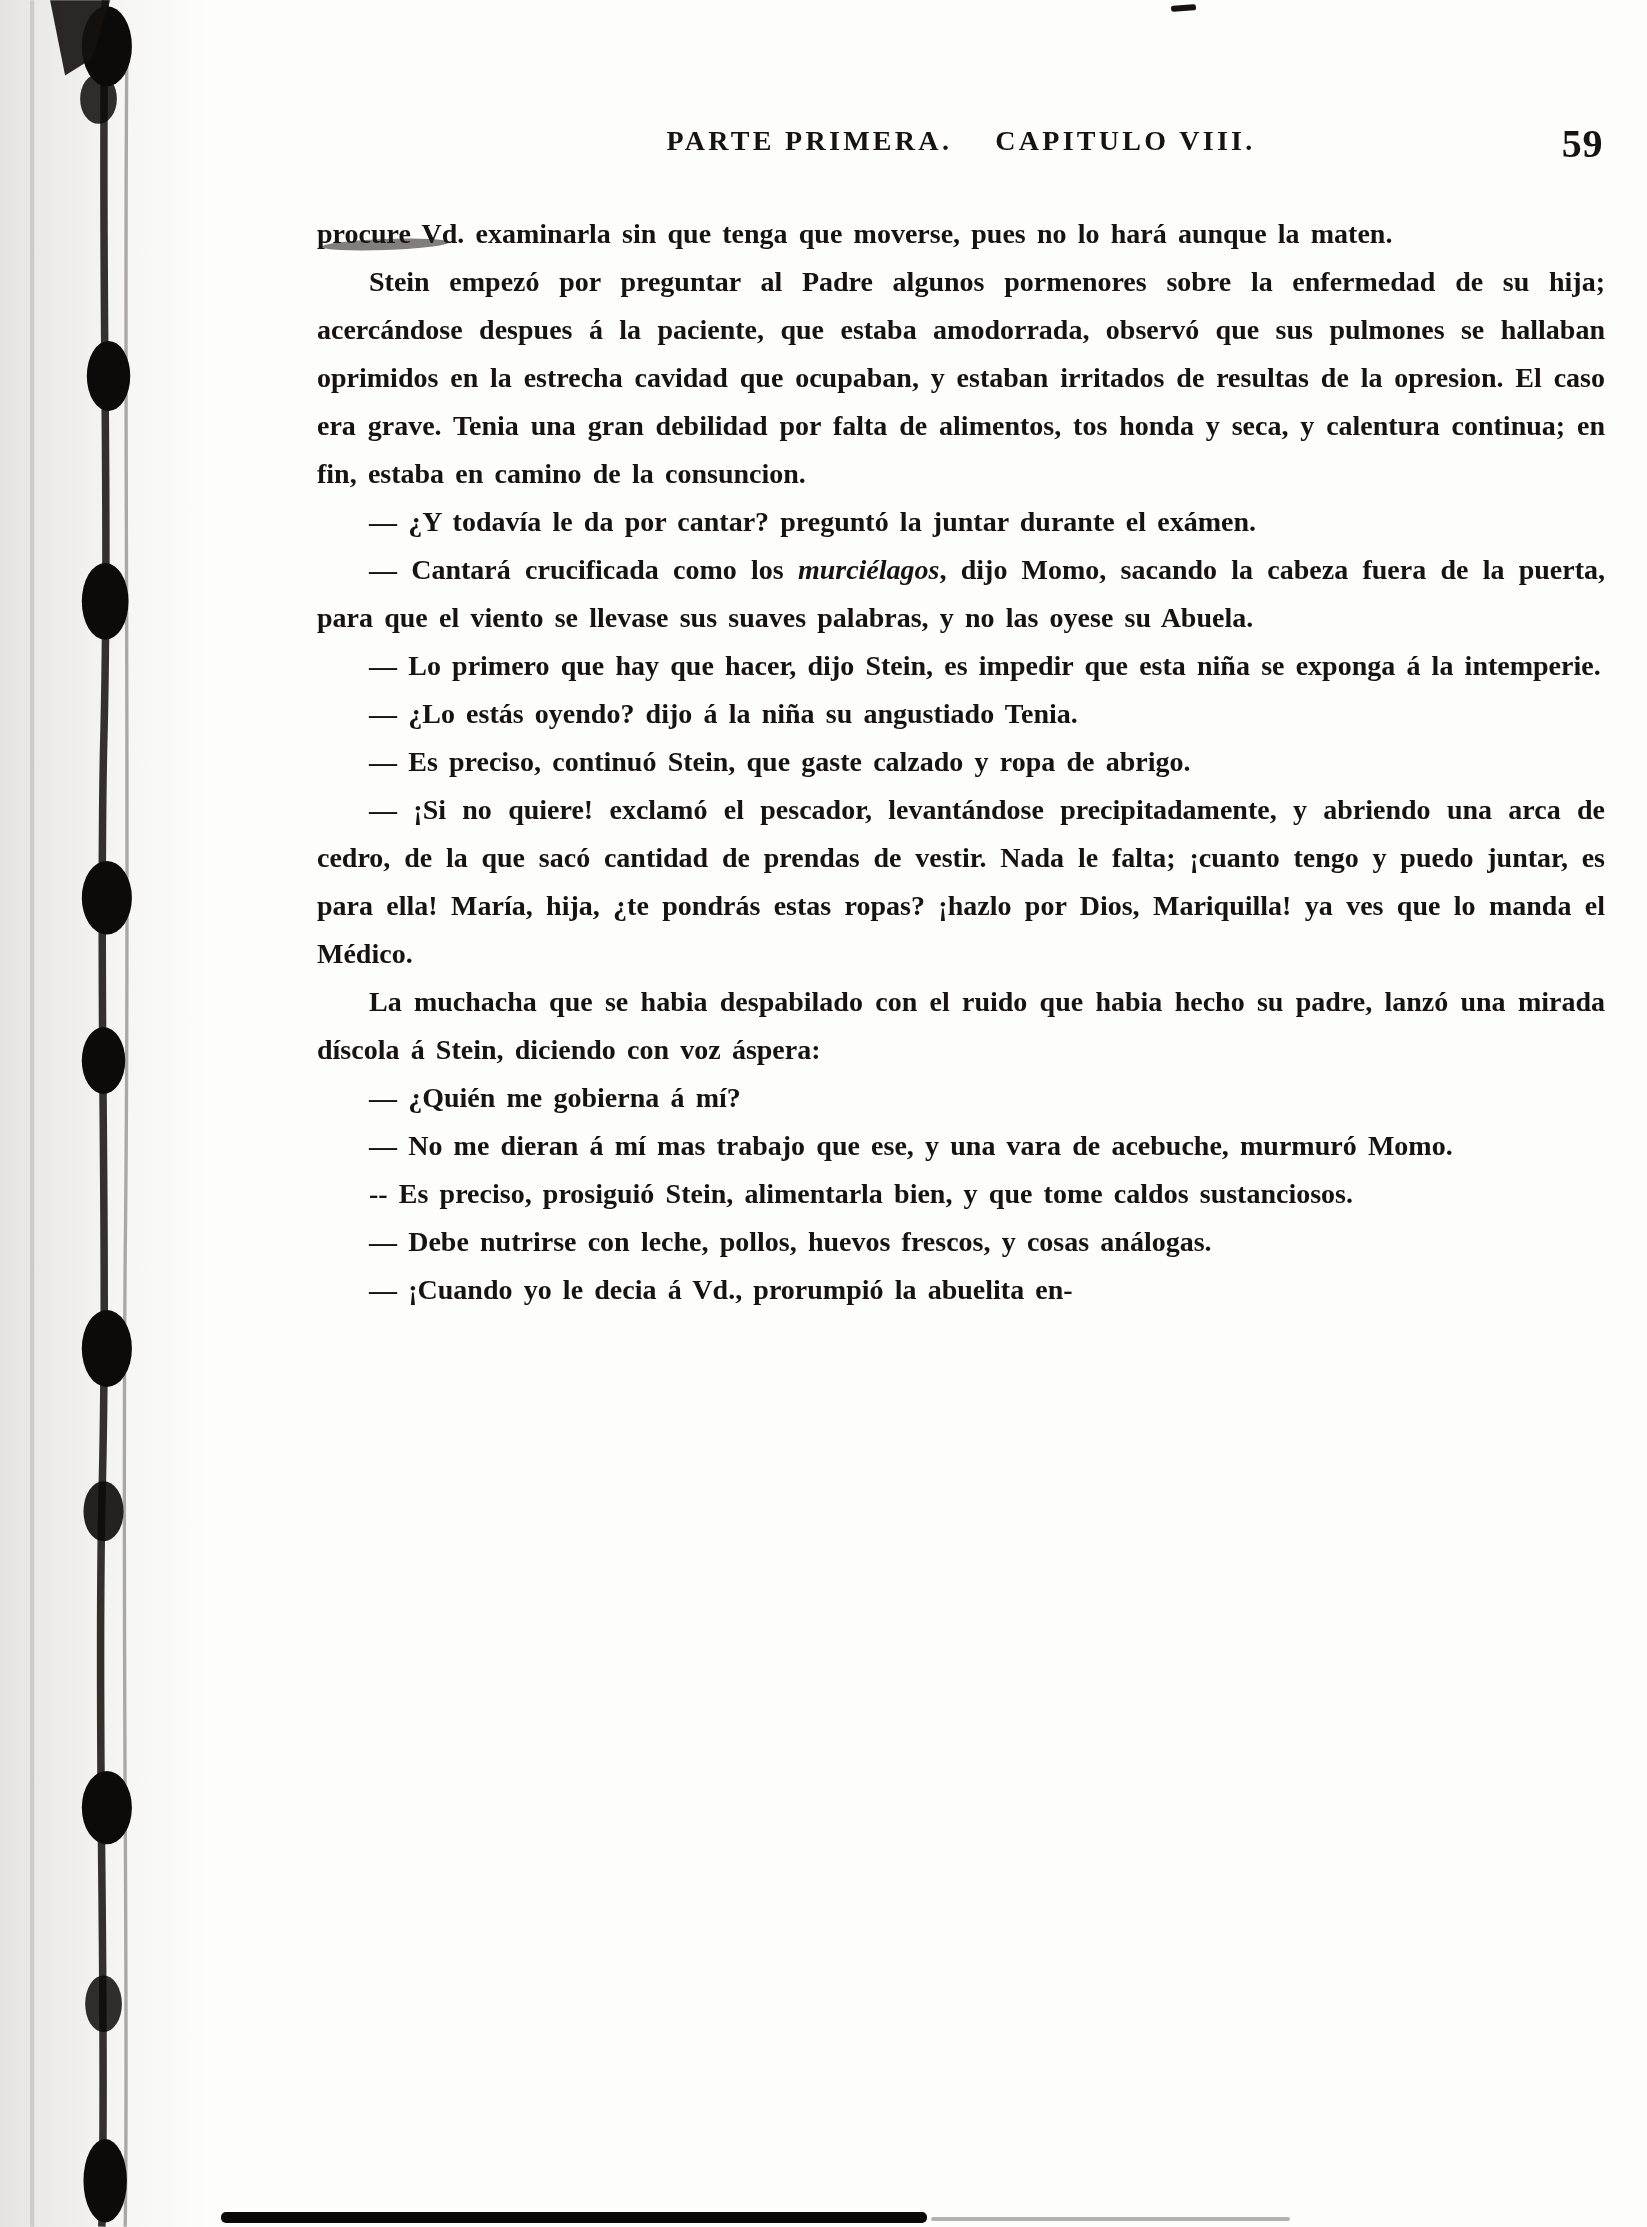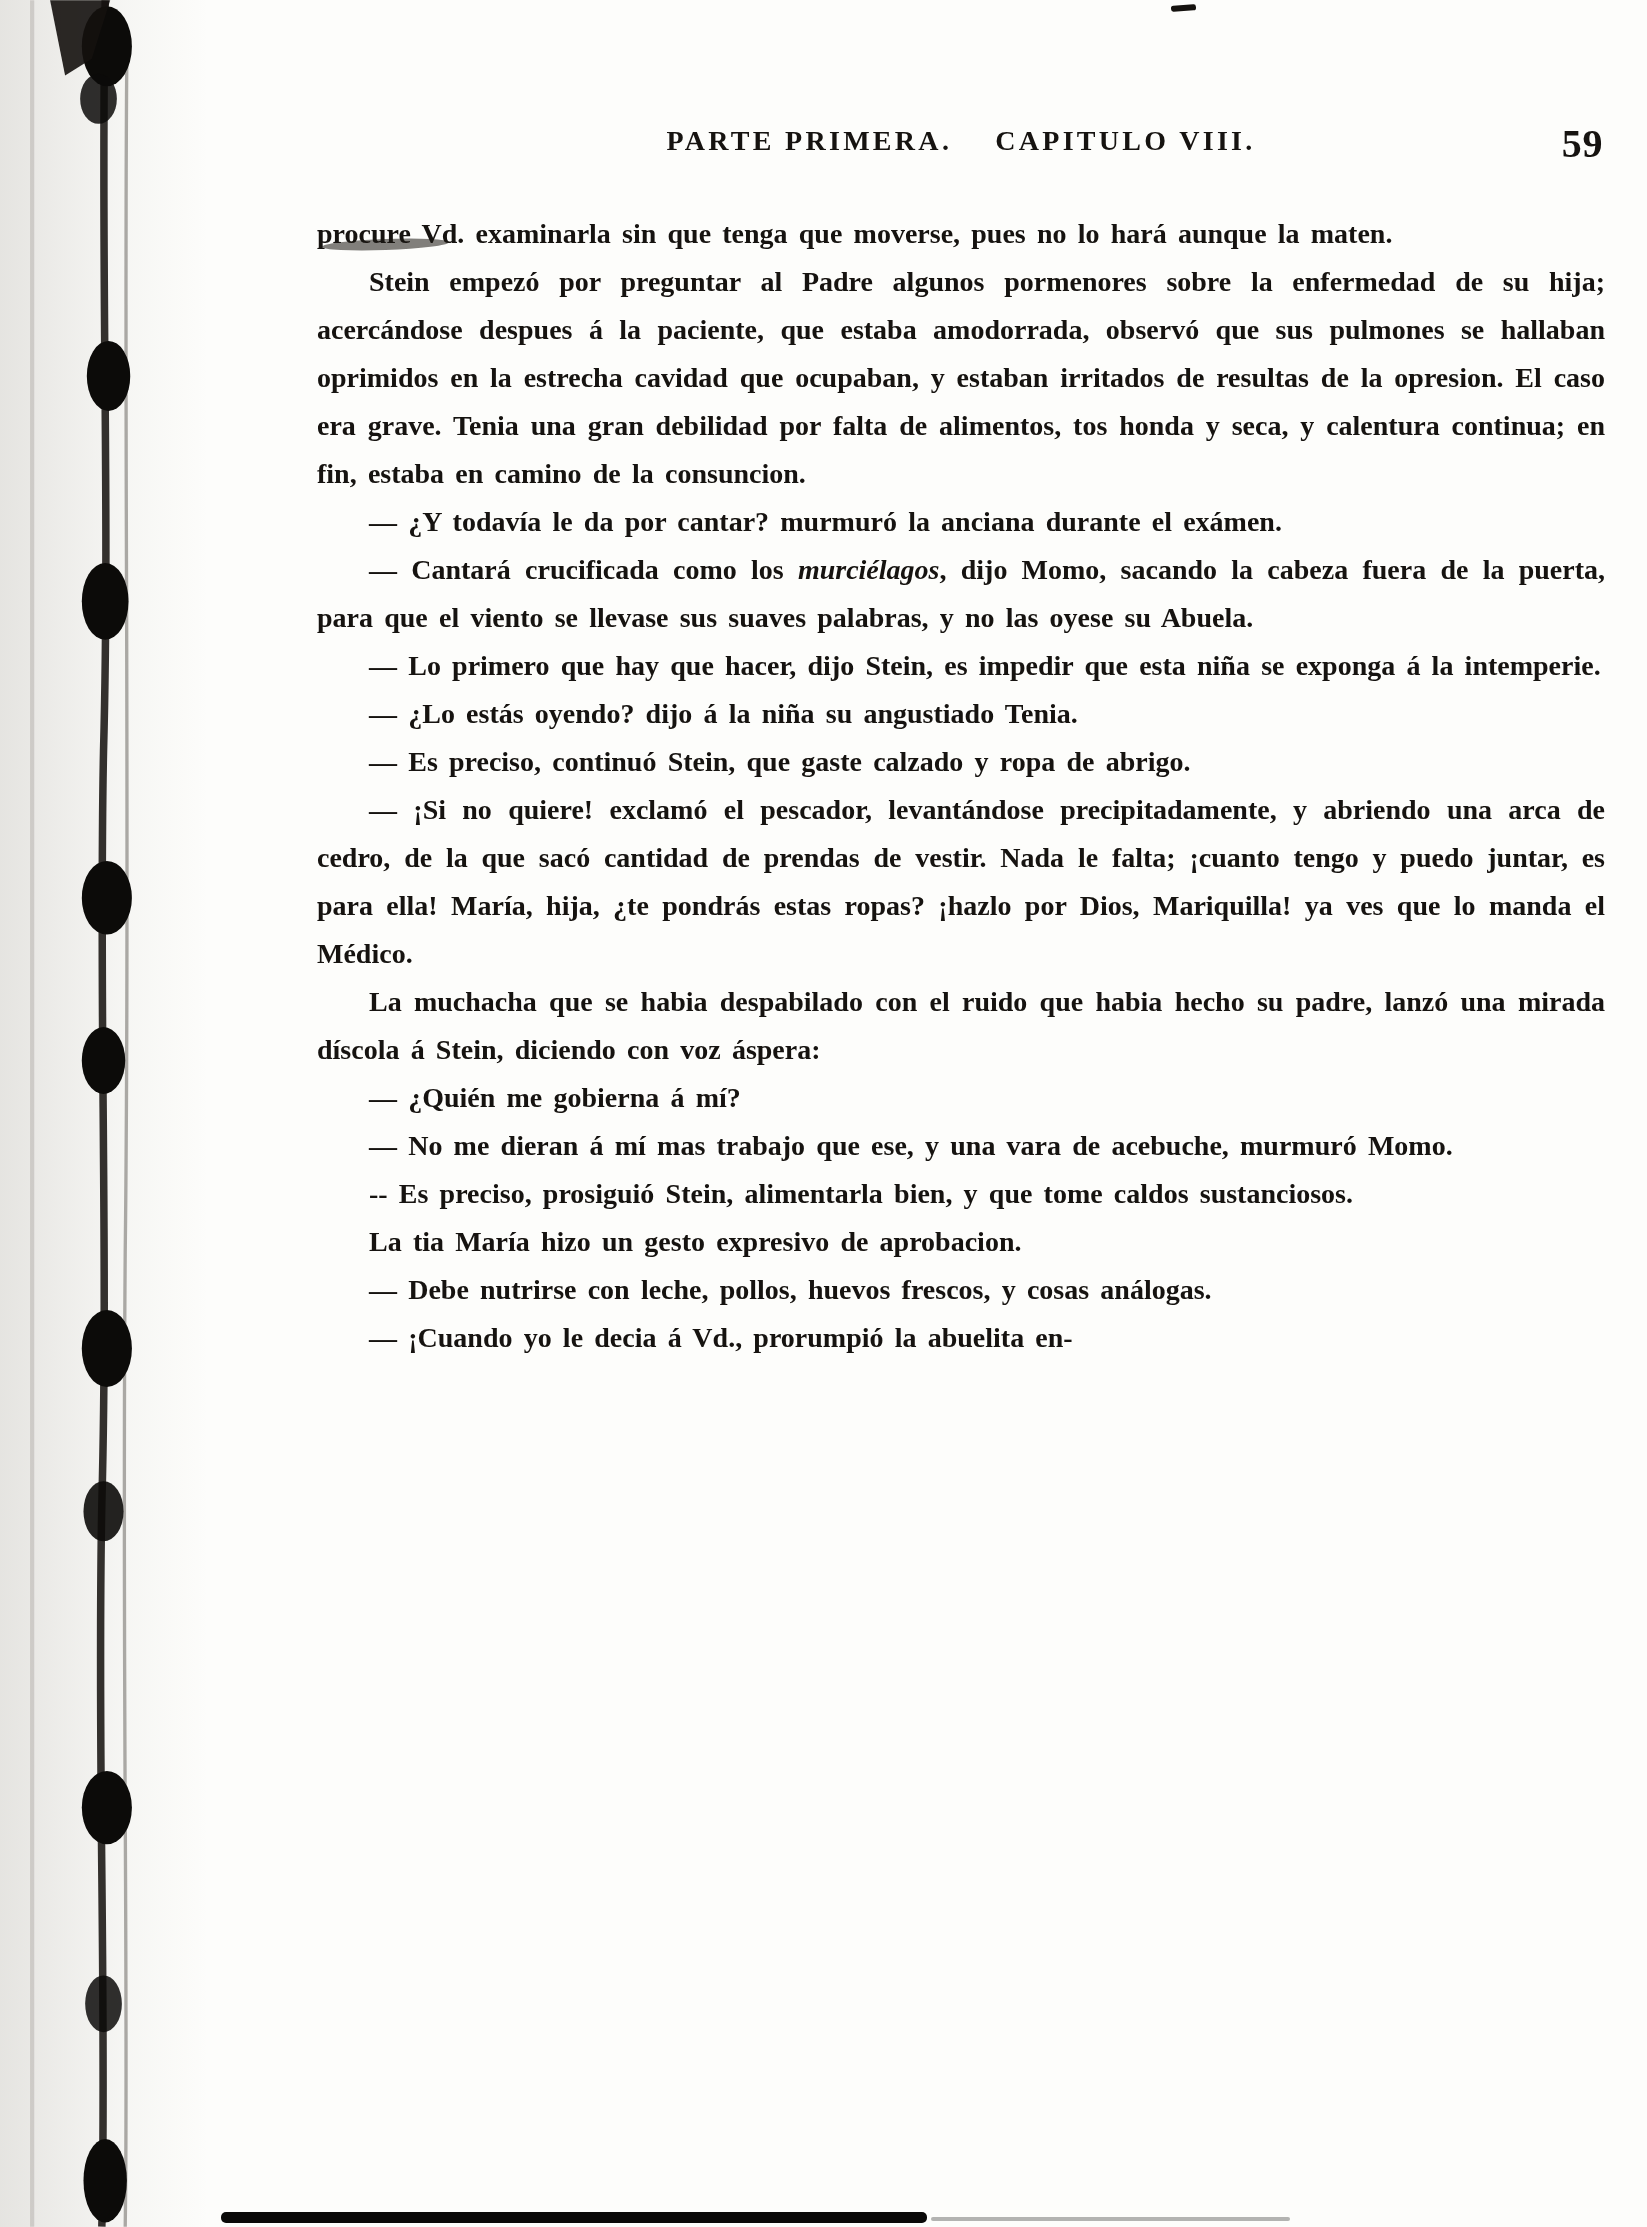--- a/index.html
+++ b/index.html
@@ -98,31 +98,30 @@
 <div class="page-column">
 
   <div class="running-header">
     <span>PARTE PRIMERA.</span><span class="gap"></span><span>CAPITULO VIII.</span>
     <span class="page-number">59</span>
   </div>
 
   <div class="text-body">
       <p class="para"><span>procure Vd. examinarla sin que tenga que moverse, pues no lo hará aunque la maten.</span></p>
       <p class="para indent"><span>Stein empezó por preguntar al Padre algunos pormenores sobre la enfermedad de su hija; acercándose despues á la paciente, que estaba amodorrada, observó que sus pulmones se hallaban oprimidos en la estrecha cavidad que ocupaban, y estaban irritados de resultas de la opresion.  El caso era grave.  Tenia una gran debilidad por falta de alimentos, tos honda y seca, y calentura continua; en fin, estaba en camino de la consuncion.</span></p>
-      <p class="para indent"><span>— ¿Y todavía le da por cantar? murmuró la anciana durante el exámen.</span></p>
+      <p class="para indent"><span>— ¿Y todavía le da por cantar? preguntó la juntar durante el exámen.</span></p>
       <p class="para indent"><span>— Cantará crucificada como los </span><span class="it">murciélagos</span><span>, dijo Momo, sacando la cabeza fuera de la puerta, para que el viento se llevase sus suaves palabras, y no las oyese su Abuela.</span></p>
       <p class="para indent"><span>— Lo primero que hay que hacer, dijo Stein, es impedir que esta niña se exponga á la intemperie.</span></p>
       <p class="para indent"><span>— ¿Lo estás oyendo? dijo á la niña su angustiado Tenia.</span></p>
       <p class="para indent"><span>— Es preciso, continuó Stein, que gaste calzado y ropa de abrigo.</span></p>
       <p class="para indent"><span>— ¡Si no quiere! exclamó el pescador, levantándose precipitadamente, y abriendo una arca de cedro, de la que sacó cantidad de prendas de vestir.  Nada le falta; ¡cuanto tengo y puedo juntar, es para ella! María, hija, ¿te pondrás estas ropas? ¡hazlo por Dios, Mariquilla! ya ves que lo manda el Médico.</span></p>
       <p class="para indent"><span>La muchacha que se habia despabilado con el ruido que habia hecho su padre, lanzó una mirada díscola á Stein, diciendo con voz áspera:</span></p>
       <p class="para indent"><span>— ¿Quién me gobierna á mí?</span></p>
       <p class="para indent"><span>— No me dieran á mí mas trabajo que ese, y una vara de acebuche, murmuró Momo.</span></p>
       <p class="para indent"><span>-- Es preciso, prosiguió Stein, alimentarla bien, y que tome caldos sustanciosos.</span></p>
-      <p class="para indent"><span>La tia María hizo un gesto expresivo de aprobacion.</span></p>
       <p class="para indent"><span>— Debe nutrirse con leche, pollos, huevos frescos, y cosas análogas.</span></p>
       <p class="para indent"><span>— ¡Cuando yo le decia á Vd., prorumpió la abuelita en-</span></p>
     </div>
 
 </div>
 
 <div class="ink-smudge"></div>
 
 
 </body></html>

